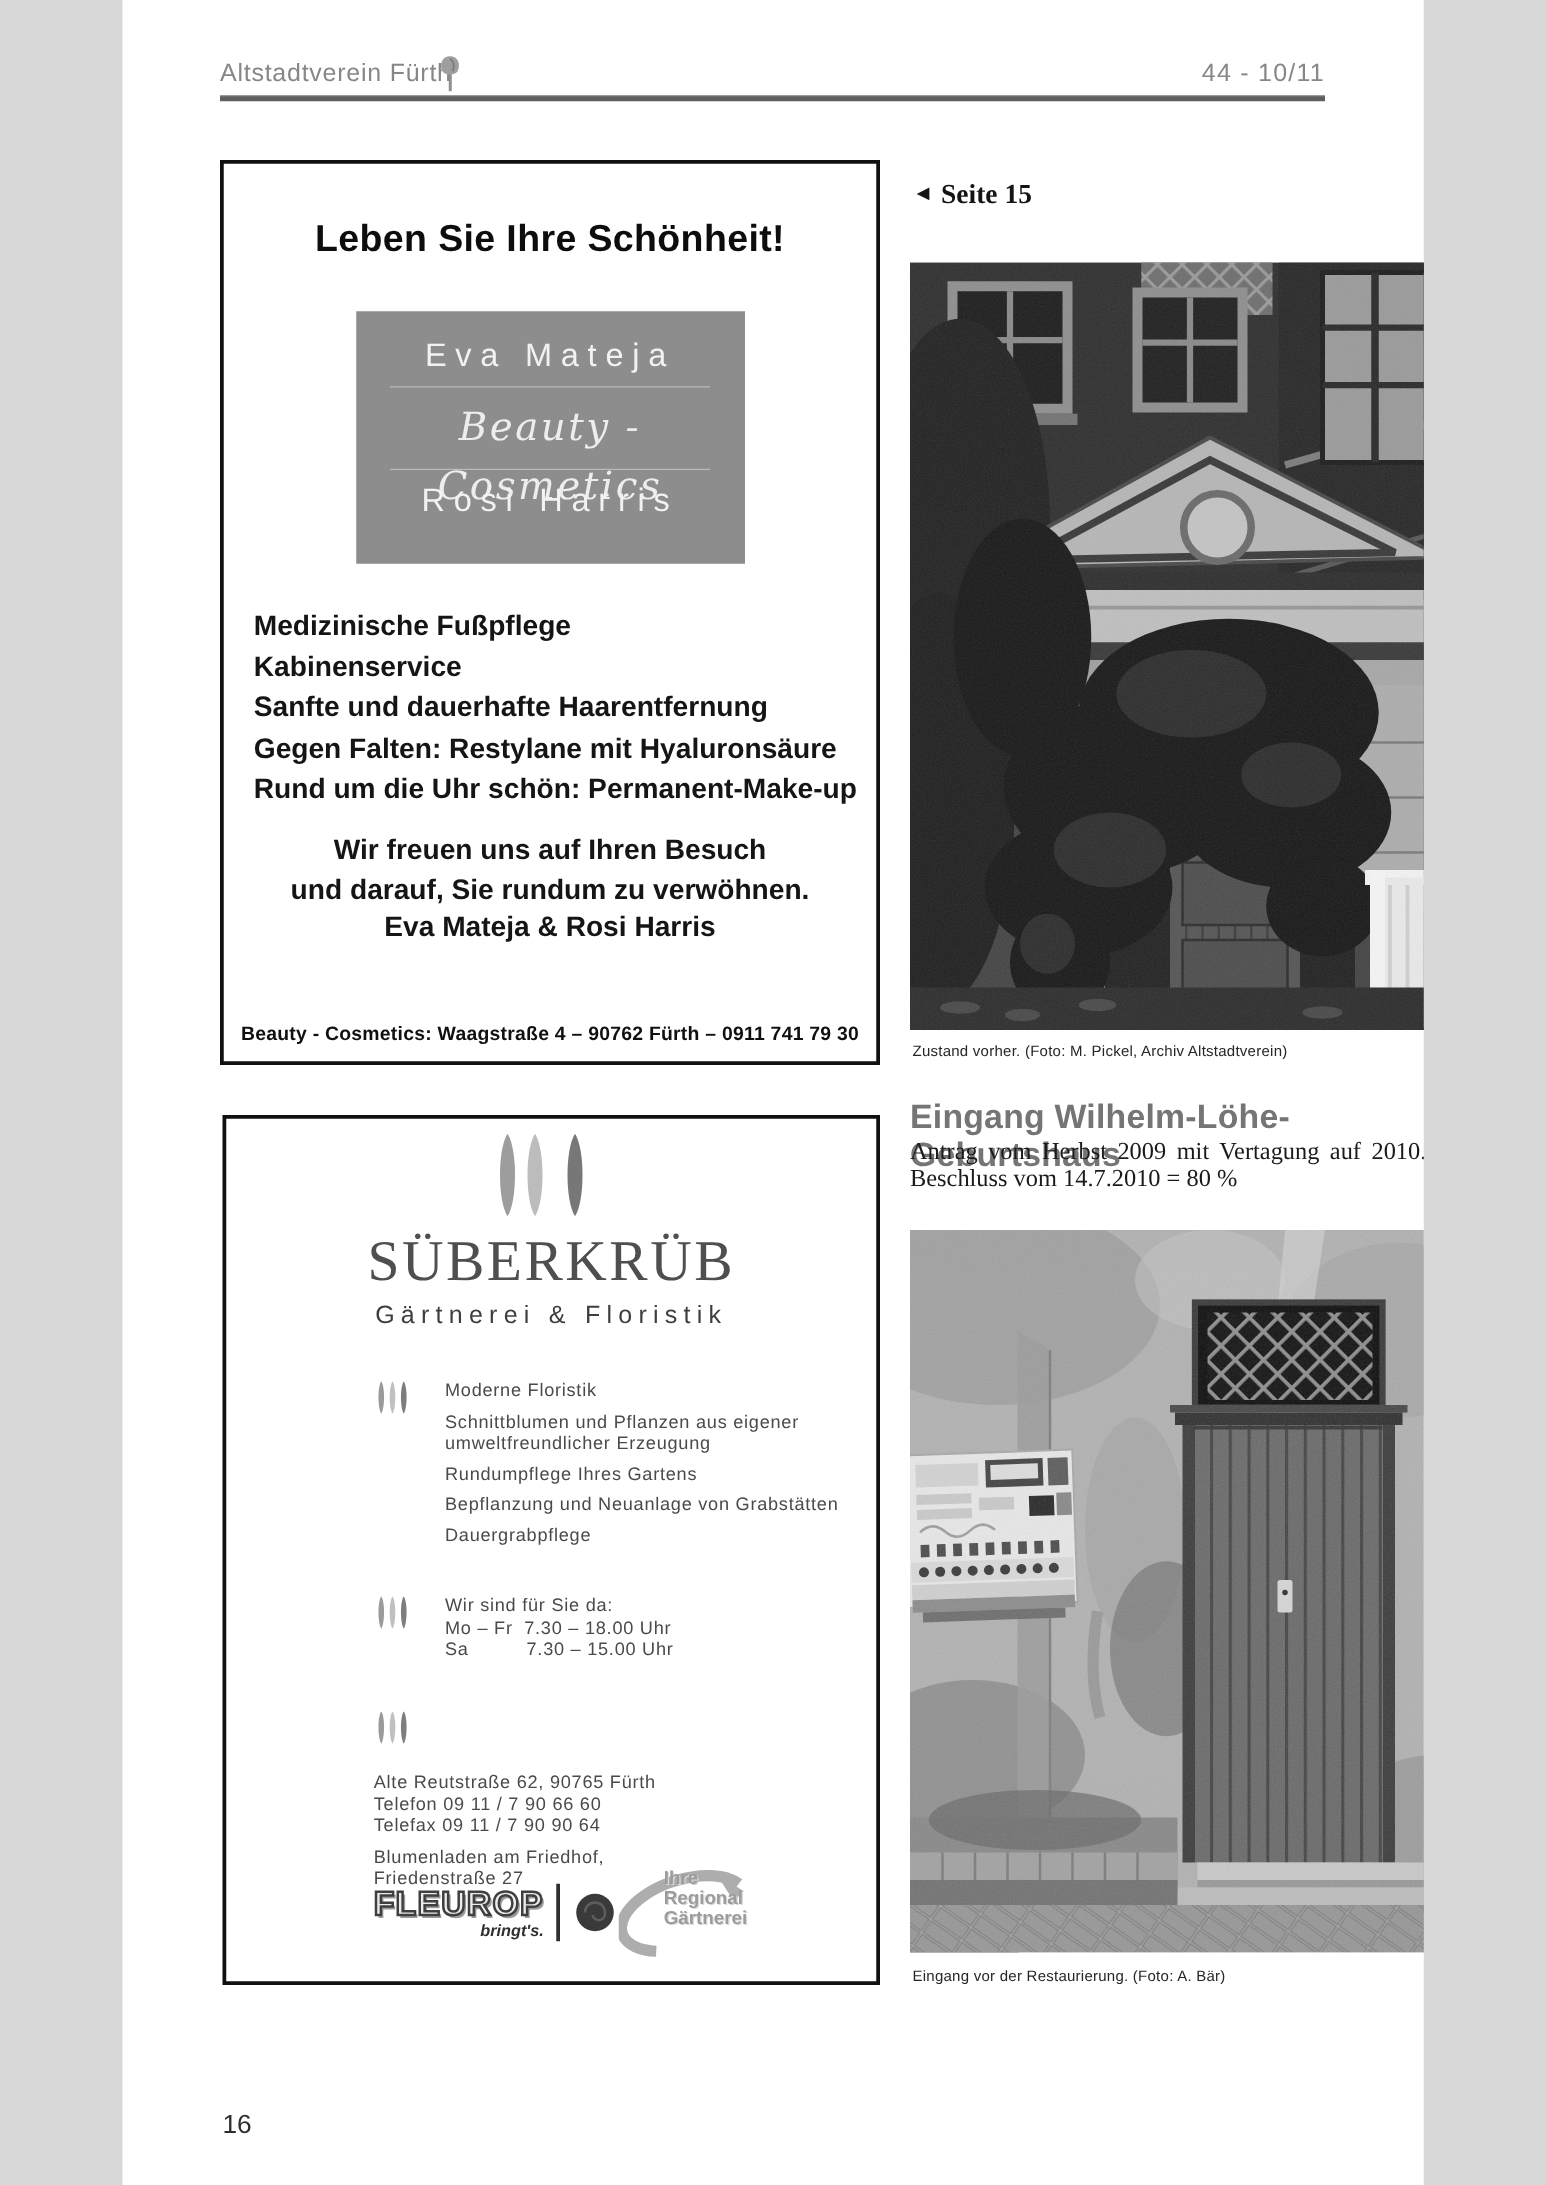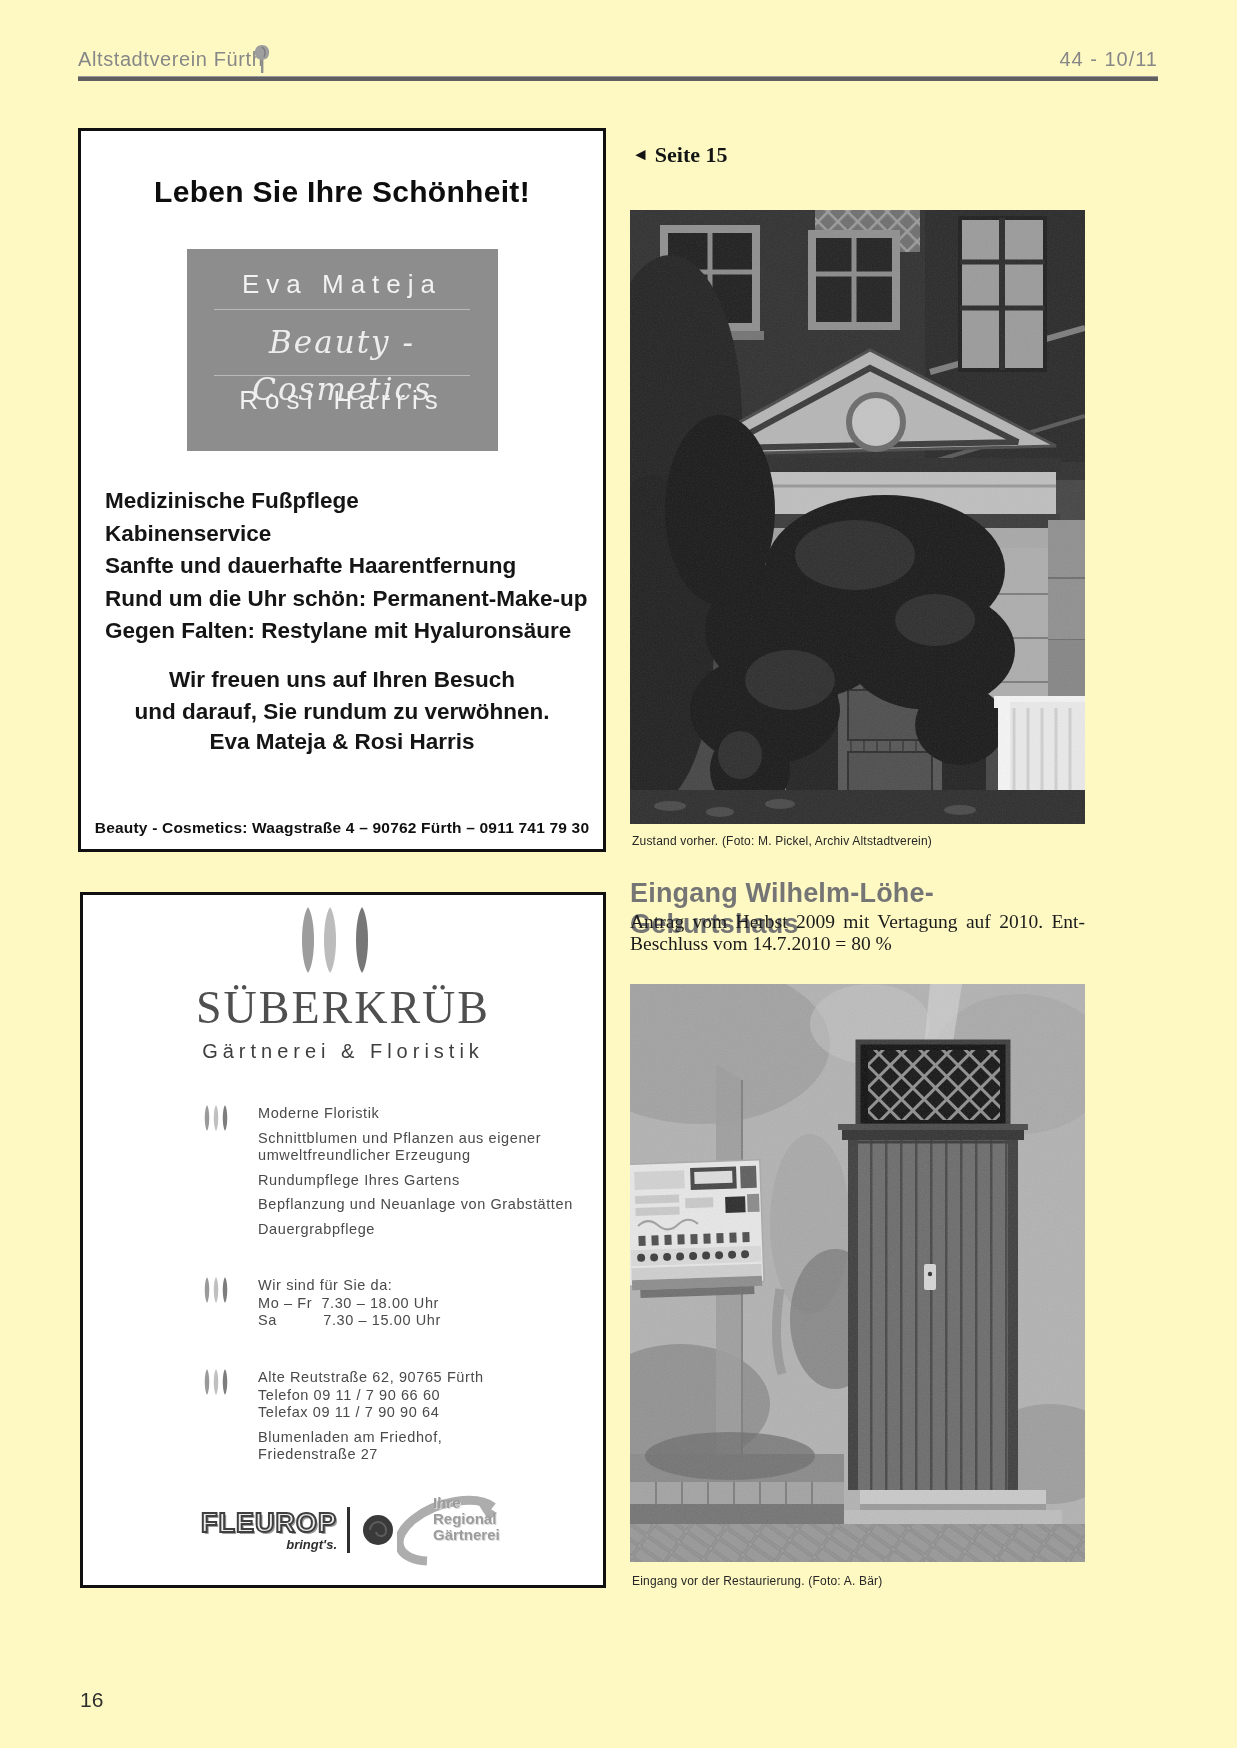--- a/index.html
+++ b/index.html
@@ -1,16 +1,16 @@
 <!DOCTYPE html>
 <html><head>
 <meta charset="utf-8">
 <style>
   html,body{margin:0;padding:0;background:#d8d8d8;}
-  .page{position:relative;width:1237px;height:1748px;background:#fef9c3;margin:0 auto;
+  .page{position:relative;width:1041px;height:1748px;background:#ffffff;margin:0 auto;
         font-family:"Liberation Sans",sans-serif;color:#111;overflow:hidden;}
 
   
   .hdr-left{position:absolute;left:78px;top:48px;font-size:20px;color:#878787;letter-spacing:.6px;}
   .hdr-icon{position:absolute;left:252px;top:44px;}
   .hdr-right{position:absolute;right:79px;top:48px;font-size:20px;color:#878787;letter-spacing:1px;}
   .hdr-rule{position:absolute;left:78px;right:79px;top:76px;height:4px;background:#5f5f5f;border-top:1px solid #9a9a9a;}
 
   
   .ad{position:absolute;border:3px solid #101010;box-sizing:border-box;background:#fff;}
@@ -27,21 +27,21 @@
   .b-services{margin:34px 0 0 24px;font-size:22.5px;line-height:32.5px;font-weight:bold;color:#151515;}
   .b-closing{margin-top:16px;text-align:center;font-size:22.5px;line-height:32.5px;font-weight:bold;color:#151515;}
   .b-names{text-align:center;font-size:22.5px;font-weight:bold;color:#151515;}
   .b-footer{position:absolute;left:0;right:0;bottom:12px;text-align:center;font-size:15.5px;font-weight:bold;color:#101010;letter-spacing:.2px;}
 
   
   .g-logo{margin-top:12px;text-align:center;}
   .g-name{font-family:"Liberation Serif",serif;font-size:46px;color:#4f4f4f;letter-spacing:2px;margin-top:4px;}
   .g-sub{font-size:20px;letter-spacing:5px;color:#3e3e3e;margin-top:6px;}
   .g-sec{position:absolute;display:flex;gap:23px;align-items:flex-start;}
-  .g-s1{left:118px;top:210px;} .g-s2{left:118px;top:382px;} .g-s3{left:118px;top:474px;}
+  .g-s1{left:118px;top:210px;} .g-s2{left:118px;top:382px;} .g-s3{left:118px;top:474px;flex-direction:column;}
   .g-sec .txt{font-size:14.5px;line-height:17.5px;letter-spacing:.6px;color:#4a4a4a;}
   .g-sec .txt p{margin:0 0 7px 0;}
   .pre{white-space:pre-wrap;}
   .g-fleurop{position:absolute;left:118px;top:612px;display:flex;align-items:center;gap:10px;}
   .fl-name{font-size:27px;font-weight:bold;letter-spacing:1px;color:#ececec;
            -webkit-text-stroke:2px #3f3f3f;text-shadow:2px 2px 0 #9c9c9c;}
   .fl-tag{text-align:right;font-size:13px;font-weight:bold;font-style:italic;color:#2f2f2f;margin-top:-2px;}
   .fl-div{width:3px;height:46px;background:#2f2f2f;}
   .g-regional{position:absolute;left:314px;top:596px;width:130px;height:86px;}
   .g-regional .rtxt{position:absolute;left:36px;top:4px;font-size:15px;font-weight:bold;color:#9c9c9c;line-height:16px;}
@@ -88,22 +88,22 @@
       <div class="nm">Eva Mateja</div>
       <div class="hl"></div>
       <div class="script">Beauty - Cosmetics</div>
       <div class="hl"></div>
       <div class="nm">Rosi Harris</div>
     </div>
     <div class="b-services">
       <div>Medizinische Fußpflege</div>
       <div>Kabinenservice</div>
       <div>Sanfte und dauerhafte Haarentfernung</div>
+      <div>Gegen Falten: Restylane mit Hyaluronsäure</div>
       <div>Rund um die Uhr schön: Permanent-Make-up</div>
-      <div>Gegen Falten: Restylane mit Hyaluronsäure</div>
     </div>
     <div class="b-closing">
       <div>Wir freuen uns auf Ihren Besuch</div>
       <div>und darauf, Sie rundum zu verwöhnen.</div>
     </div>
     <div class="b-names">Eva Mateja &amp; Rosi Harris</div>
     <div class="b-footer">Beauty - Cosmetics: Waagstraße 4 – 90762 Fürth – 0911 741 79 30</div>
   </div>
 
   <div class="ad ad2">

